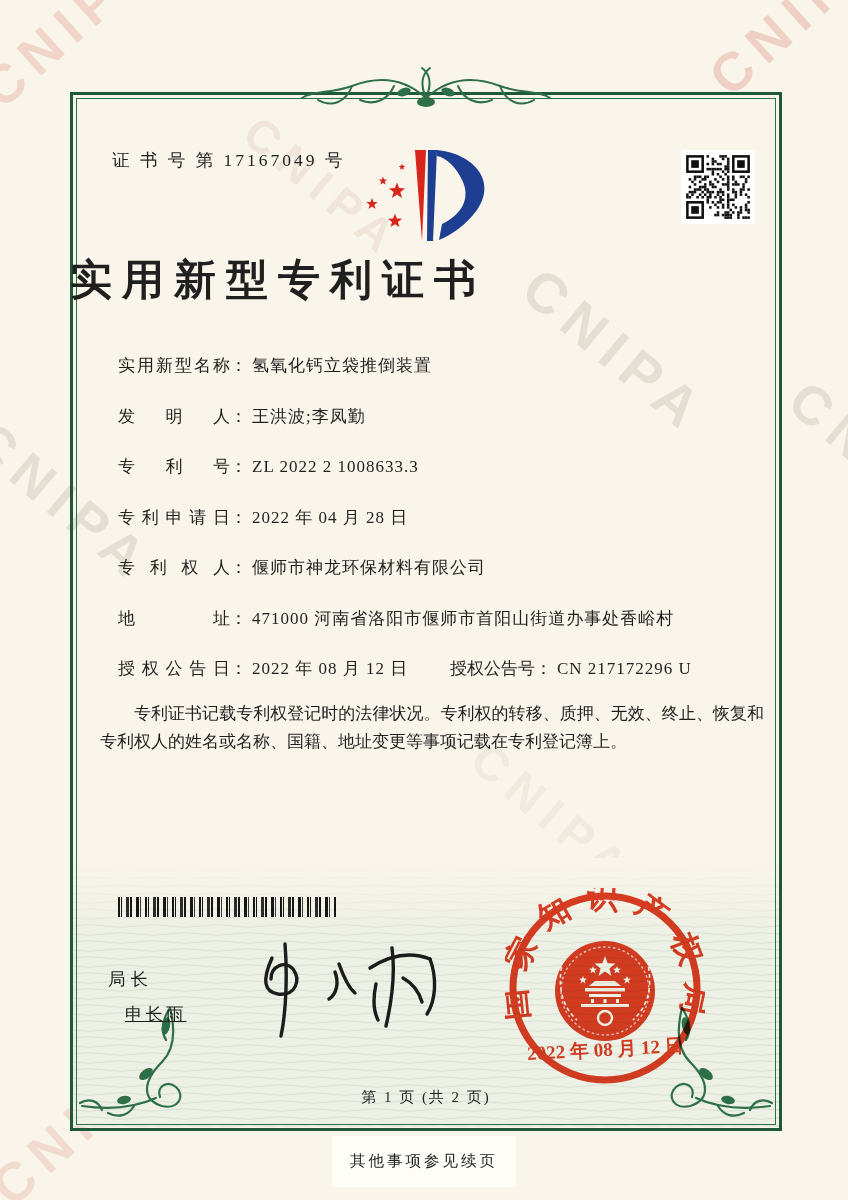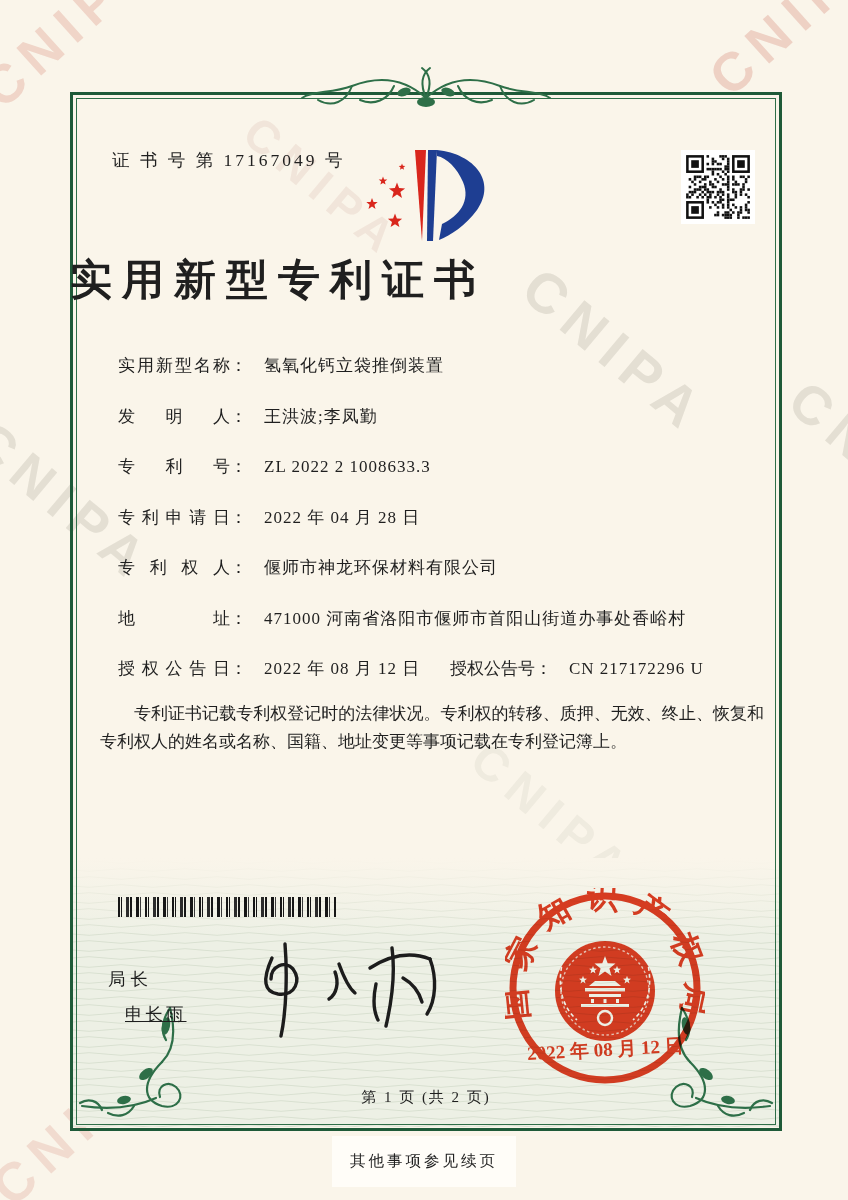--- a/index.html
+++ b/index.html
@@ -23,21 +23,21 @@
   .cert-no{position:absolute;left:112px;top:148px;font-size:17.5px;letter-spacing:3px;z-index:6;}
   .logo{position:absolute;left:355px;top:146px;z-index:6;}
   .qr{position:absolute;left:681px;top:150px;width:74px;height:74px;z-index:6;}
   .title{position:absolute;left:70px;top:252px;width:712px;text-align:left;font-size:42px;
          font-weight:700;letter-spacing:10px;z-index:6;}
   
   .fields{position:absolute;left:118px;top:341px;width:580px;z-index:6;font-size:17px;}
   .frow{height:50.5px;line-height:50.5px;white-space:nowrap;position:relative;}
   .flabel{display:inline-block;width:112px;text-align:justify;text-align-last:justify;vertical-align:top;}
   .fcolon{display:inline-block;vertical-align:top;}
-  .fvalue{display:inline-block;margin-left:17px;vertical-align:top;letter-spacing:1px;}
+  .fvalue{display:inline-block;margin-left:5px;vertical-align:top;letter-spacing:1px;}
   .pair2{position:absolute;left:332px;top:0;}
   
   .paras{position:absolute;left:100px;top:700px;width:664px;z-index:6;font-size:17px;
          line-height:27.6px;text-align:justify;}
   .paras p{margin:0;text-indent:2em;}
   
   .barcode{position:absolute;left:118px;top:897px;width:218px;height:20px;z-index:6;
     background:repeating-linear-gradient(90deg,
       #161616 0 2px, transparent 2px 3px,
       #161616 3px 4px, transparent 4px 8px,

